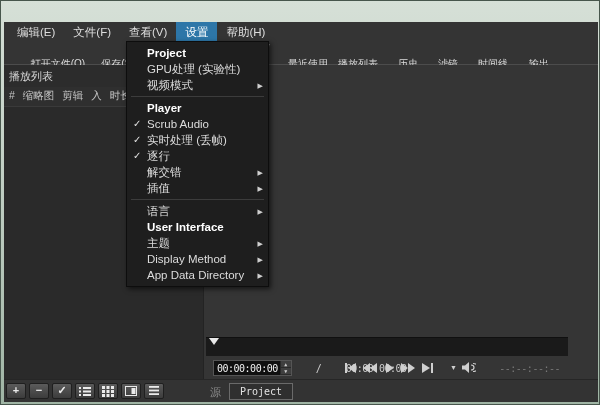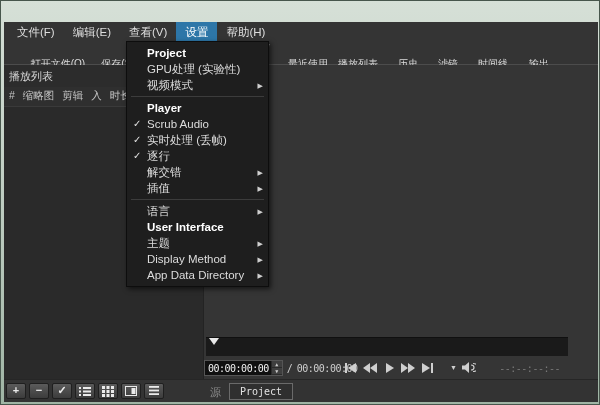--- a/index.html
+++ b/index.html
@@ -38,21 +38,21 @@
   .pl-title { color:#d6d6d6; font-size:11px; padding:4px 0 3px 5px; }
   .pl-header { display:flex; color:#c6c6c6; font-size:10.5px; padding:2px 0 3px 5px; border-bottom:1px solid #3a3a3a; background:#2f2f2f; }
   .pl-header span { margin-right:8px; white-space:nowrap; }
   .pl-body { height:100%; background:#2a2a2a; }
 
   
   .player { position:absolute; left:200px; top:43px; width:394px; height:314px; background:#353535; }
   .seekbar { position:absolute; left:2px; top:272px; width:362px; height:19px; background:#1a1a1a; border-top:1px solid #101010; }
   .playhead { position:absolute; left:3px; top:0; width:0; height:0; border-left:5px solid transparent; border-right:5px solid transparent; border-top:7px solid #e9e9e9; }
   .transport { position:absolute; left:0; top:293px; width:100%; height:21px; }
-  .tc-group { position:absolute; left:0; top:2px; display:flex; align-items:center; font-family:"DejaVu Sans Mono",monospace; font-size:10px; }
+  .tc-group { position:absolute; left:9px; top:2px; display:flex; align-items:center; font-family:"DejaVu Sans Mono",monospace; font-size:10px;gap:20px; }
   .spinbox { display:flex; align-items:stretch; background:#101010; border:1px solid #555; height:16px; }
   .spin-val { color:#f2f2f2; padding:2px 2px 0 3px; letter-spacing:-0.5px; }
   .spinner { display:flex; flex-direction:column; width:11px; border-left:1px solid #2a2a2a; }
   .spin-btn { flex:1; background:#3f3f3f; color:#ccc; font-size:5px; line-height:6px; text-align:center; border-bottom:1px solid #2a2a2a; }
   .tc-slash { color:#cfcfcf; margin:0 4px; }
   .tc-total { color:#cfcfcf; letter-spacing:-0.5px; }
   .transport-btns { position:absolute; left:138px; top:3px; display:flex; gap:1px; }
   .t-btn { width:18px; height:14px; display:flex; align-items:center; justify-content:center; }
   .vol-group { position:absolute; left:246px; top:3px; display:flex; align-items:center; gap:4px; }
   .vol-dd { color:#cfcfcf; font-size:7px; }
@@ -78,22 +78,22 @@
 </style>
 </head>
 <body>
 
 <div class="window">
 
 
   <div class="client">
 
     <div class="menubar">
+      <div class="menu-item">编辑(E)</div>
       <div class="menu-item">文件(F)</div>
-      <div class="menu-item">编辑(E)</div>
       <div class="menu-item">查看(V)</div>
       <div class="menu-item active">设置</div>
       <div class="menu-item">帮助(H)</div>
     </div>
 
     <div class="toolbar">
       <div class="tb-btn" style="left:15px;width:78px;">
         <svg width="13" height="11" viewBox="0 0 13 11">
             <path d="M1,2.5 h4 l1.2,1.5 H12 V10 H1 Z" fill="none" stroke="#dcdcdc" stroke-width="1.2"></path>
           </svg>

